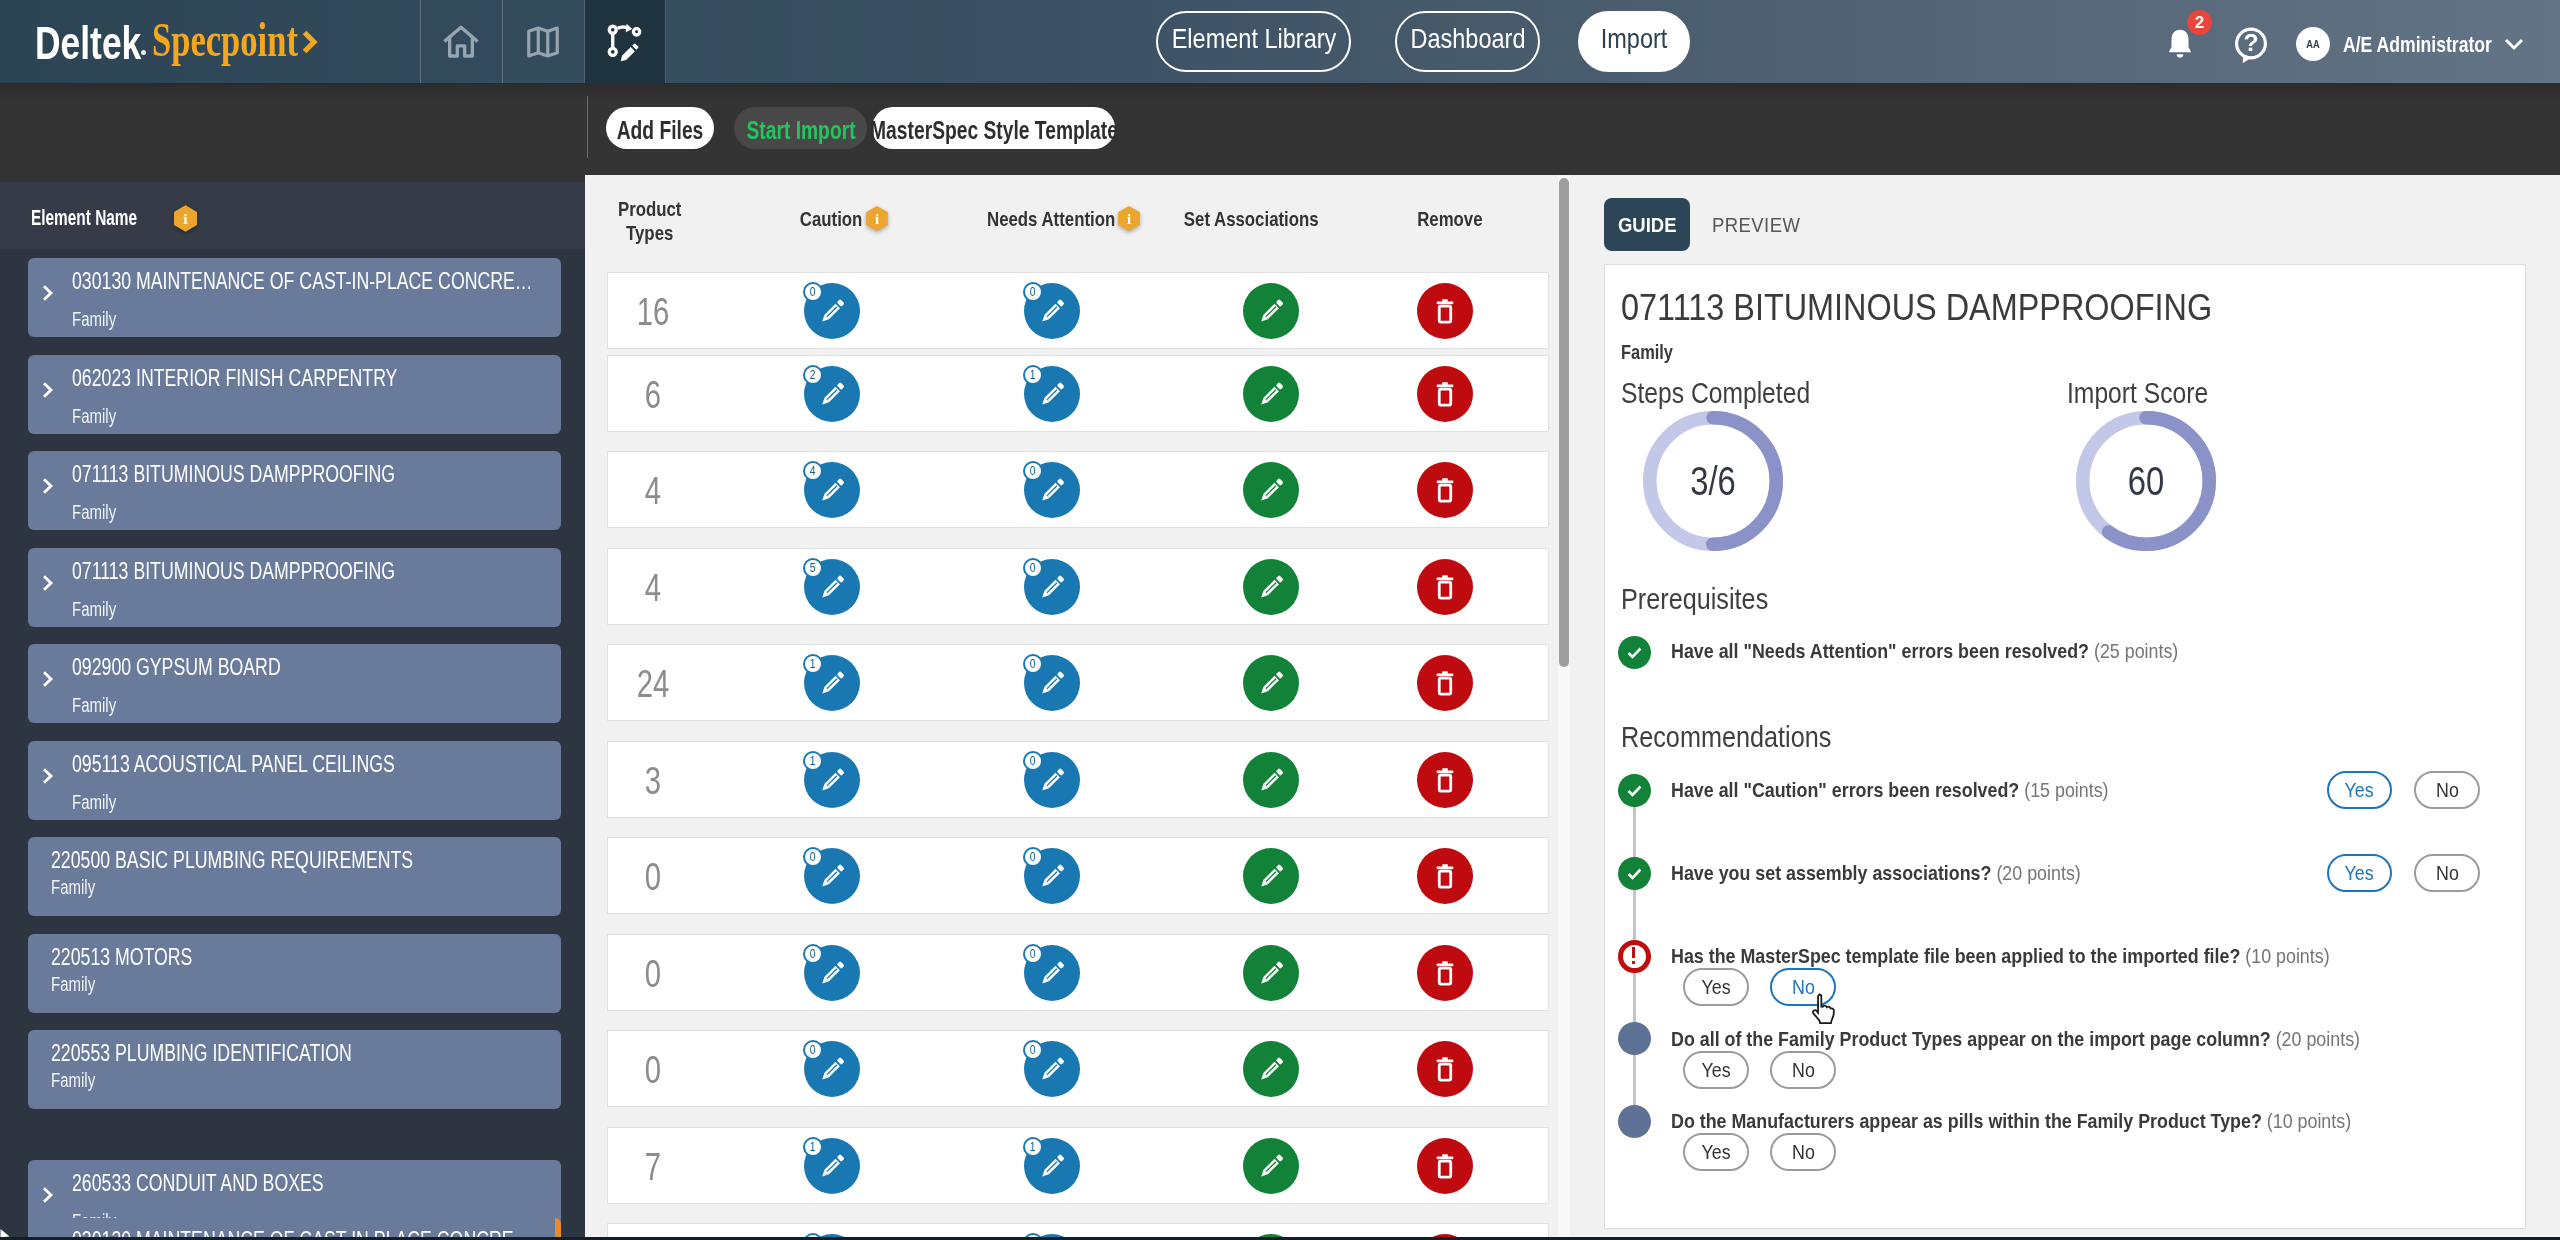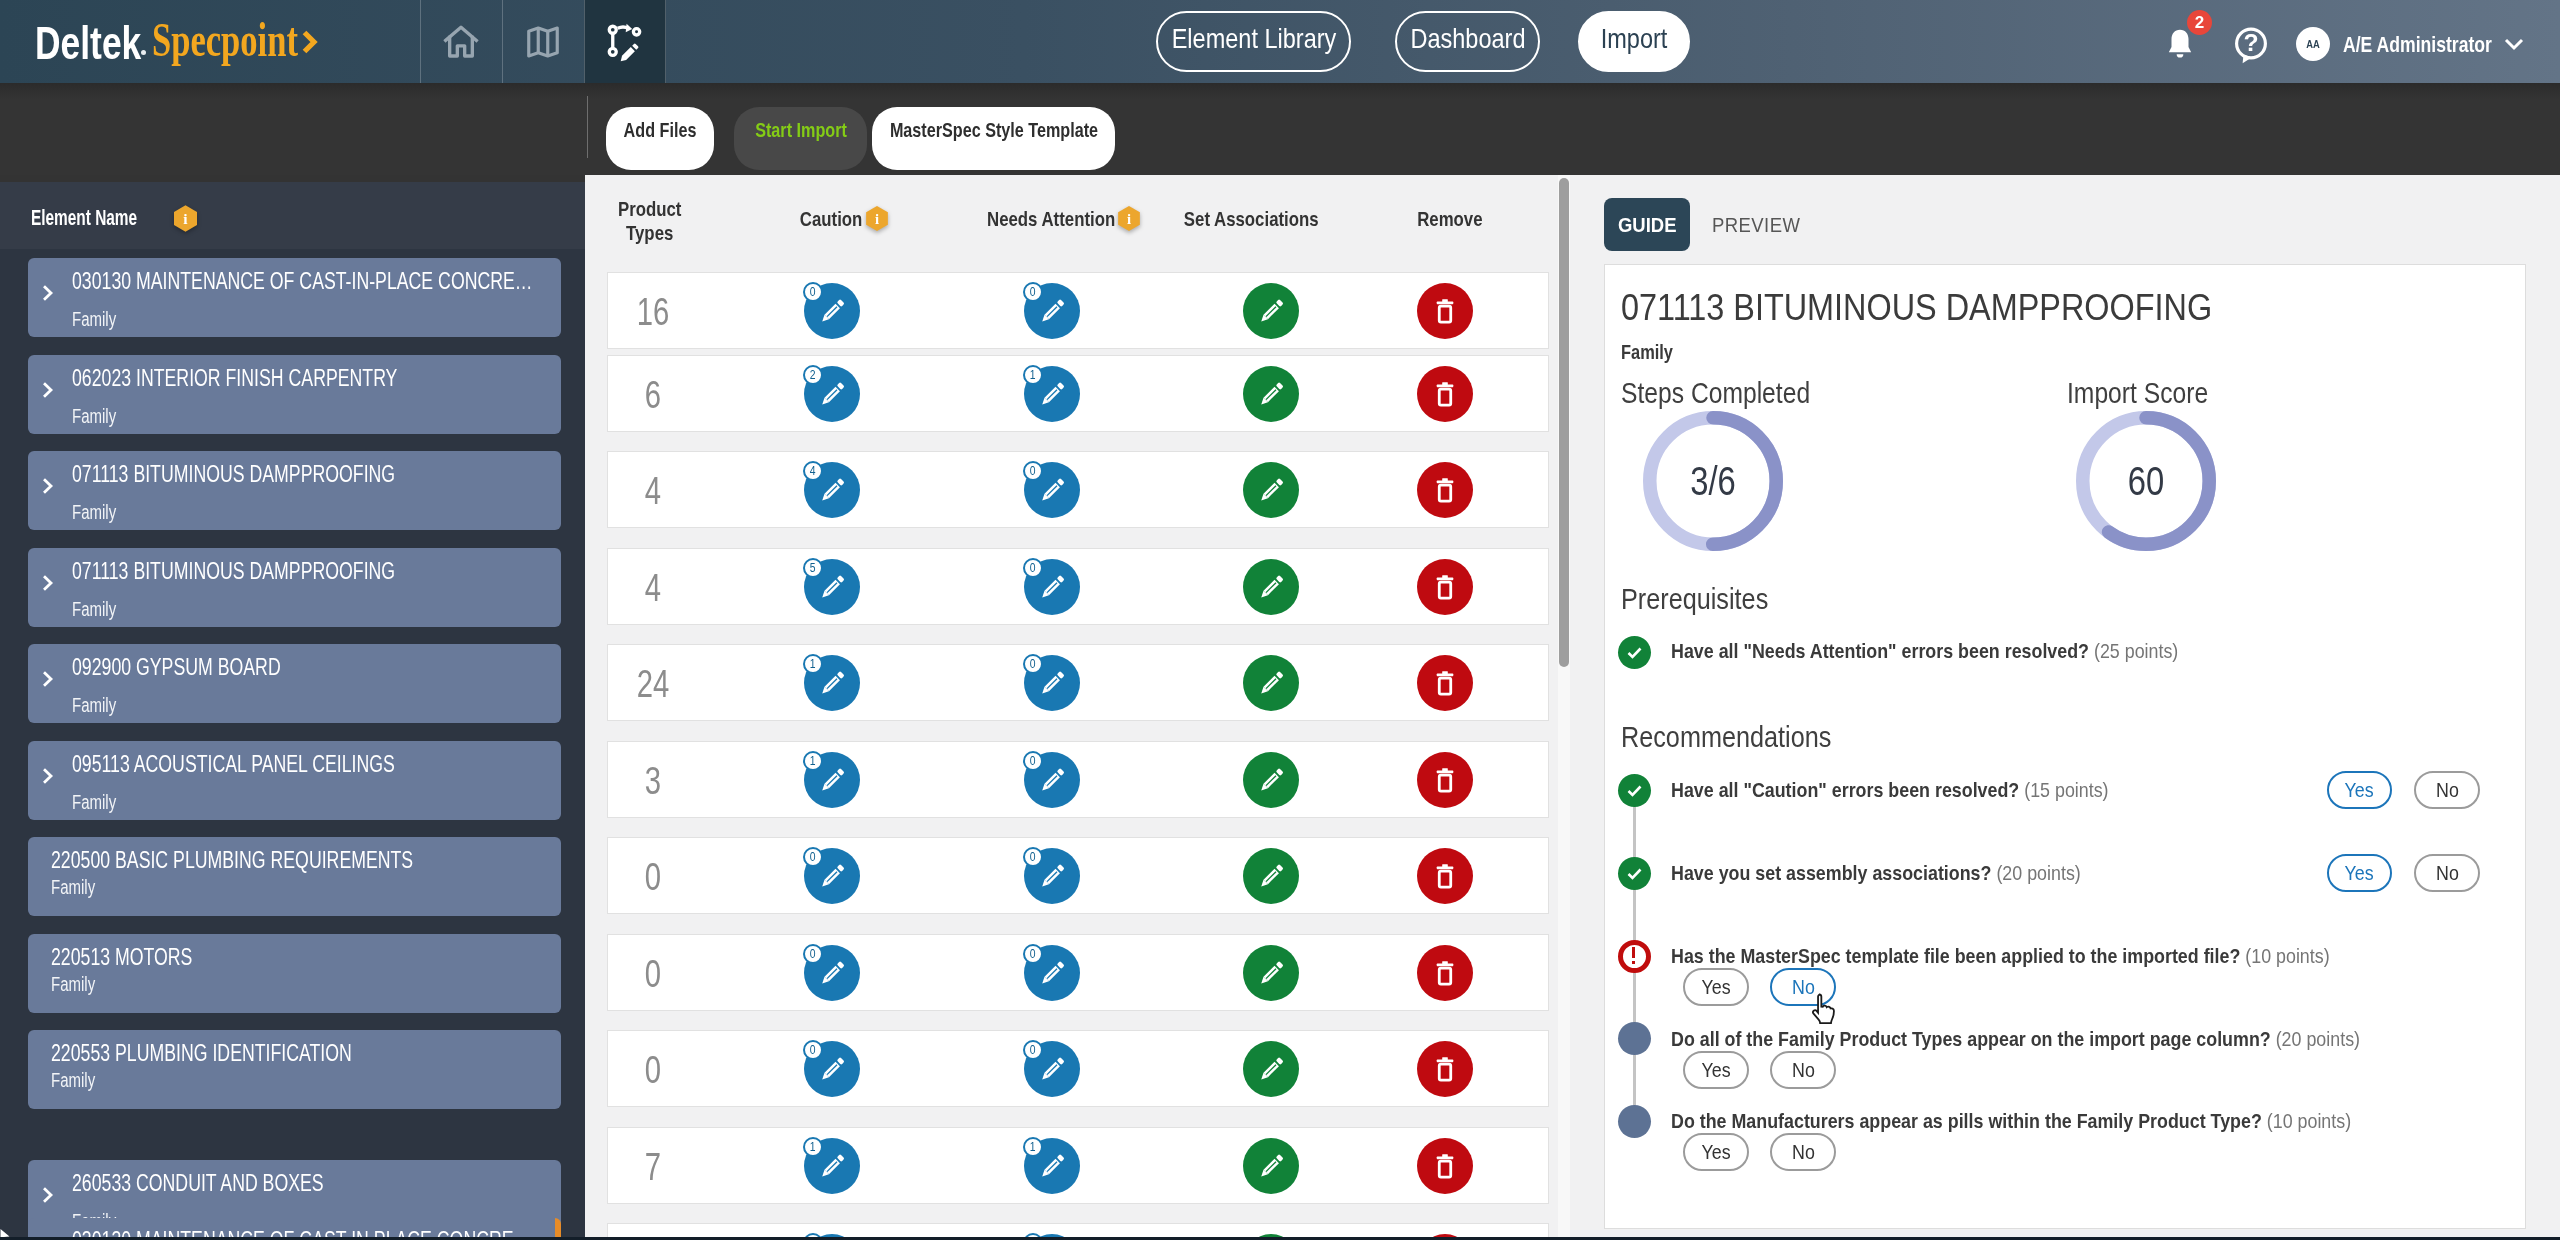--- a/index.html
+++ b/index.html
@@ -6,21 +6,21 @@
 .abs { position:absolute; }
 .t { display:inline-block; white-space:nowrap; }
 #navbar { left:0; top:0; width:2560px; height:83px; background:linear-gradient(90deg,#2c4555 0%,#3a5062 40%,#4f6173 70%,#637487 100%); }
 .navtile { position:absolute; top:0; height:83px; width:82px; border-left:1px solid rgba(255,255,255,.22); }
 #tile-sel { background:#203440; border-right:1px solid rgba(255,255,255,.22);}
 .navpill { position:absolute; top:11px; height:61px; border:2px solid #fff; border-radius:31px; color:#fff; font-size:28px; line-height:57px; text-align:center; }
 .navpill span { position:absolute; left:50%; top:-3px; transform:translateX(-50%) scaleX(.84); white-space:nowrap;}
 #pill-import { background:#fff; color:#2b4152; border-color:#fff; }
 #toolbar { left:0; top:83px; width:2560px; height:92px; background:linear-gradient(#2b2b2b,#343434 16px); }
 #toolbar-ext { left:0; top:175px; width:585px; height:7px; background:#333; }
-.tbtn { position:absolute; top:107px; height:63px; border-radius:25px; background:#fff; color:#2e2e2e; font-size:21px; font-weight:bold; line-height:50px; }
+.tbtn { position:absolute; top:107px; height:42px; border-radius:25px; background:#fff; color:#2e2e2e; font-size:25px; font-weight:bold; line-height:50px; }
 .tbtn span { position:absolute; left:50%; top:-2.5px; transform:translateX(-50%) scaleX(.77); white-space:nowrap; }
 .tdivider { position:absolute; left:587px; top:96px; width:1px; height:62px; background:#6e6e6e; }
 #sidebar { left:0; top:182px; width:585px; height:1058px; background:#2d3541; }
 .card { position:absolute; left:28px; width:533px; height:79px; background:#697a9a; border-radius:6px; color:#fff; overflow:hidden;}
 .card .title { position:absolute; top:10px; font-size:23px; color:#fff; transform:scaleX(.77); transform-origin:0 50%; white-space:nowrap; }
 .card .fam { position:absolute; top:50px; font-size:20px; color:#f2f4f7; transform:scaleX(.75); transform-origin:0 50%; }
 .th { position:absolute; color:#333; font-size:21px; font-weight:bold; text-align:center; }
 .th span{ display:inline-block; transform:scaleX(.8); transform-origin:50% 50%; white-space:nowrap;}
 .trow { position:absolute; left:607px; width:942px; height:77px; background:#fff; border:1px solid #e1e1e1; }
 .num { position:absolute; left:-15px; width:120px; text-align:center; top:17px; font-size:39px; color:#8c8c8c; transform:scaleX(.75); }
@@ -96,21 +96,21 @@
 <svg class="abs" style="left:2502px;top:37px;" width="24" height="16" viewBox="0 0 24 16">
       <path d="M4 3 L12 11 L20 3" fill="none" stroke="#fff" stroke-width="3"></path>
     </svg>
 </div>
 <div class="abs" id="toolbar"></div>
 <div class="abs" id="toolbar-ext"></div>
 <div class="tdivider"></div>
 <div class="tbtn" style="left:606px; width:108px;">
     <span>Add Files</span>
   </div>
-<div class="tbtn" style="left:734px; width:133px; background:#484848; color:#84cc16;">
+<div class="tbtn" style="left:734px; width:133px; background:#484848; color:#22c55e;">
     <span>Start Import</span>
   </div>
 <div class="tbtn" style="left:872px; width:243px;">
     <span>MasterSpec Style Template</span>
   </div>
 <div class="abs" id="sidebar">
 <div style="position:absolute;left:0;top:0;width:585px;height:67px;background:#353c48;"></div>
 <span class="abs t" style="left:31px;top:23px;font-size:22px;font-weight:bold;color:#fff;transform:scaleX(.70);transform-origin:0 50%;">Element Name</span>
 <svg class="abs" style="left:174.0px;top:22.5px;filter:drop-shadow(0 2.5px 2px rgba(0,0,0,.3));" width="23" height="27" viewBox="0 0 20 23">
       <polygon points="10,0 20,5.75 20,17.25 10,23 0,17.25 0,5.75" fill="#eca62d"></polygon>

